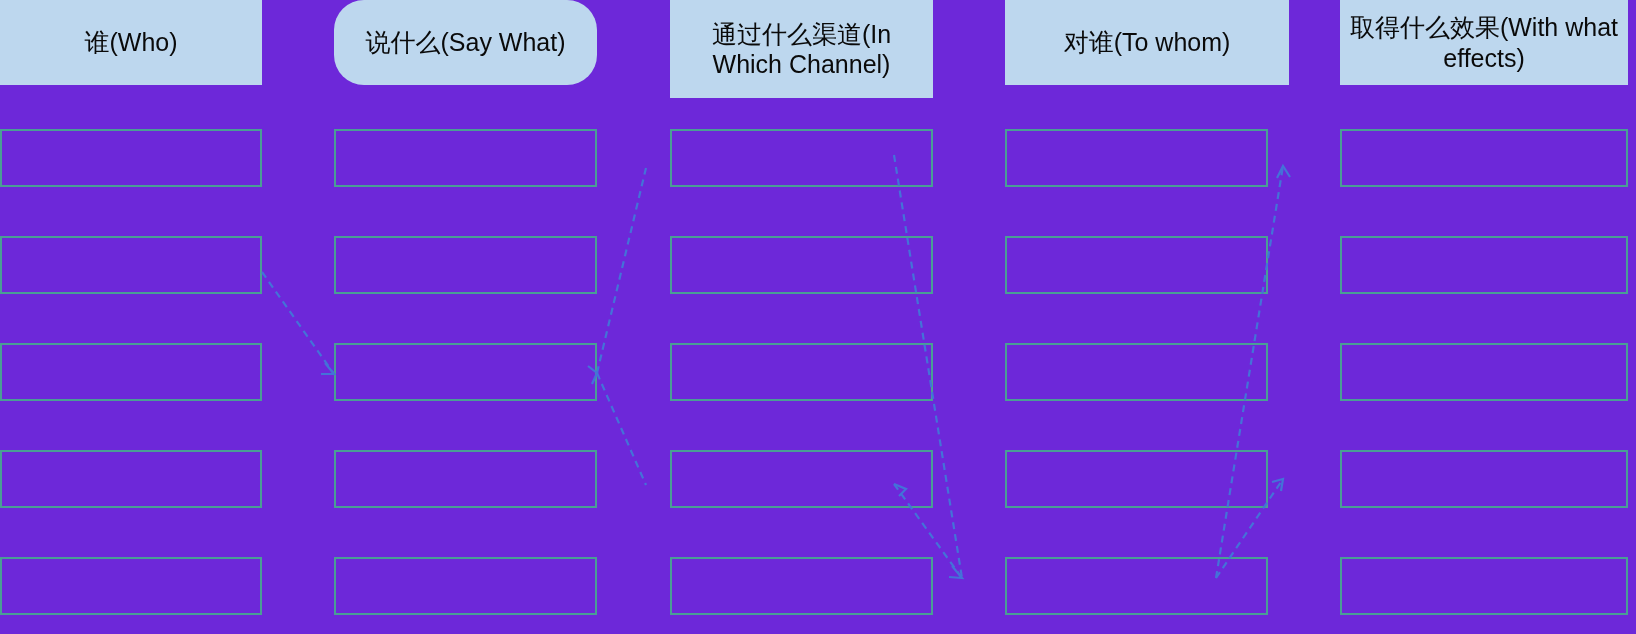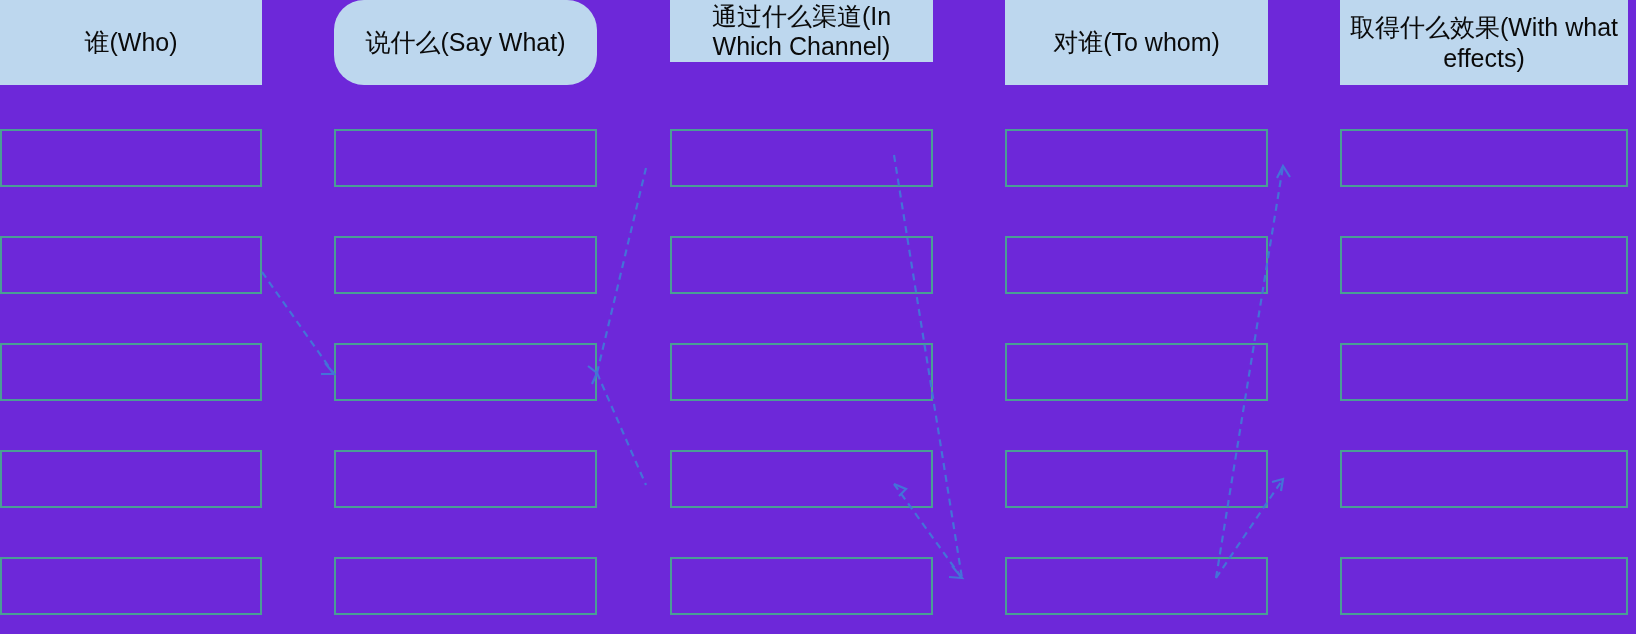--- a/index.html
+++ b/index.html
@@ -56,23 +56,23 @@
 </style>
 </head>
 <body>
 
 <div id="stage">
 
   <div class="header-box" style="left:0px;top:0px;width:262px;height:85px;">谁(Who)</div>
 
   <div class="header-box" style="left:334px;top:0px;width:263px;height:85px;border-radius:30px;">说什么(Say What)</div>
 
-  <div class="header-box" style="left:670px;top:0px;width:263px;height:62px;">通过什么渠道(In Which Channel)</div>
+  <div class="header-box" style="left:670px;top:0px;width:263px;height:98px;">通过什么渠道(In Which Channel)</div>
 
-  <div class="header-box" style="left:1005px;top:0px;width:263px;height:85px;">对谁(To whom)</div>
+  <div class="header-box" style="left:1005px;top:0px;width:284px;height:85px;">对谁(To whom)</div>
 
   <div class="header-box" style="left:1340px;top:0px;width:288px;height:85px;">取得什么效果(With what effects)</div>
 
   <div class="cell-box" style="left:0px;top:129px;width:262px;height:58px;"></div>
   <div class="cell-box" style="left:334px;top:129px;width:263px;height:58px;"></div>
   <div class="cell-box" style="left:670px;top:129px;width:263px;height:58px;"></div>
   <div class="cell-box" style="left:1005px;top:129px;width:263px;height:58px;"></div>
   <div class="cell-box" style="left:1340px;top:129px;width:288px;height:58px;"></div>
 
   <div class="cell-box" style="left:0px;top:236px;width:262px;height:58px;"></div>

